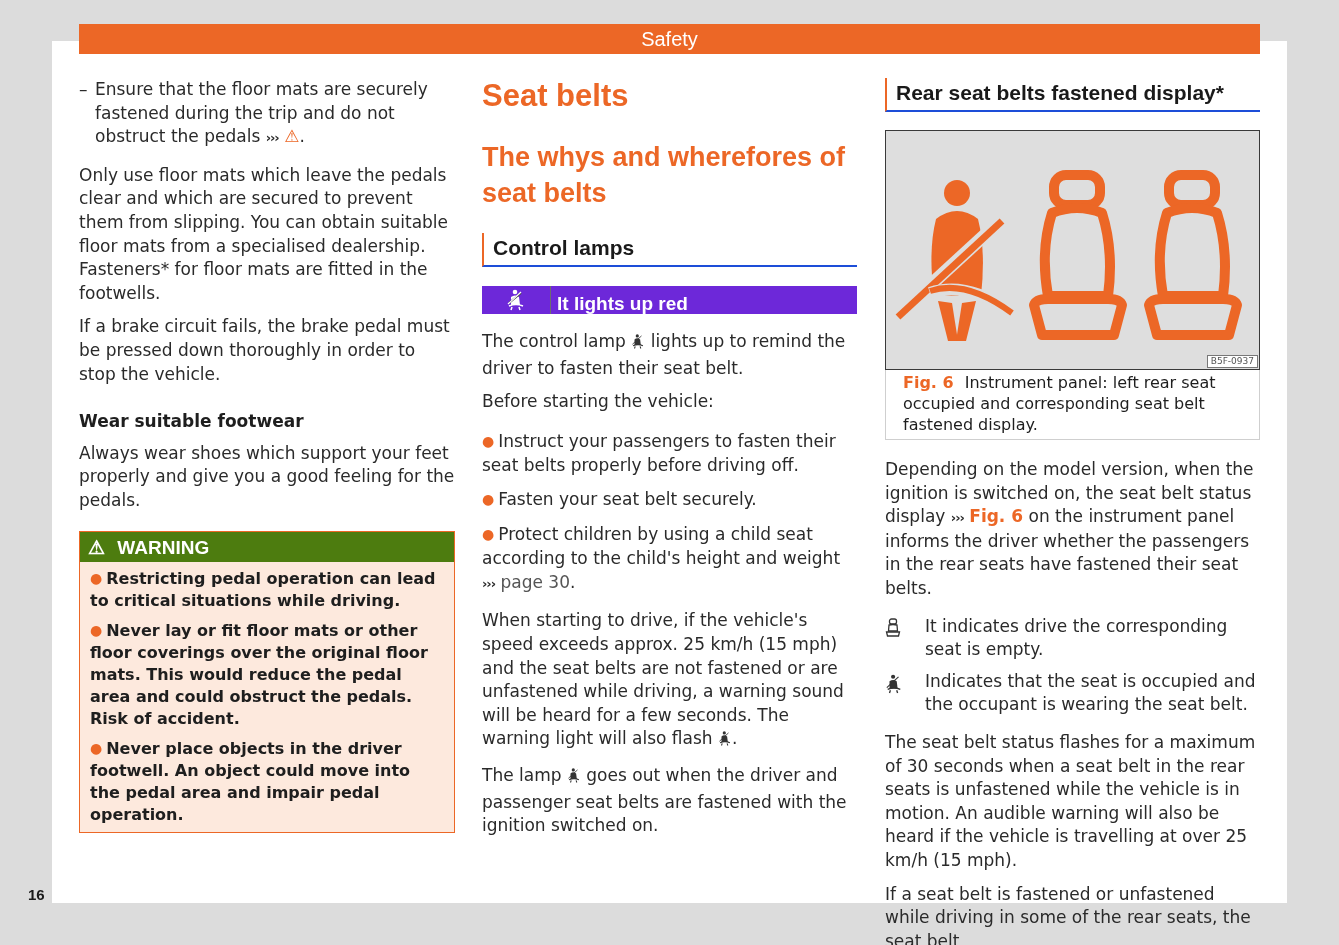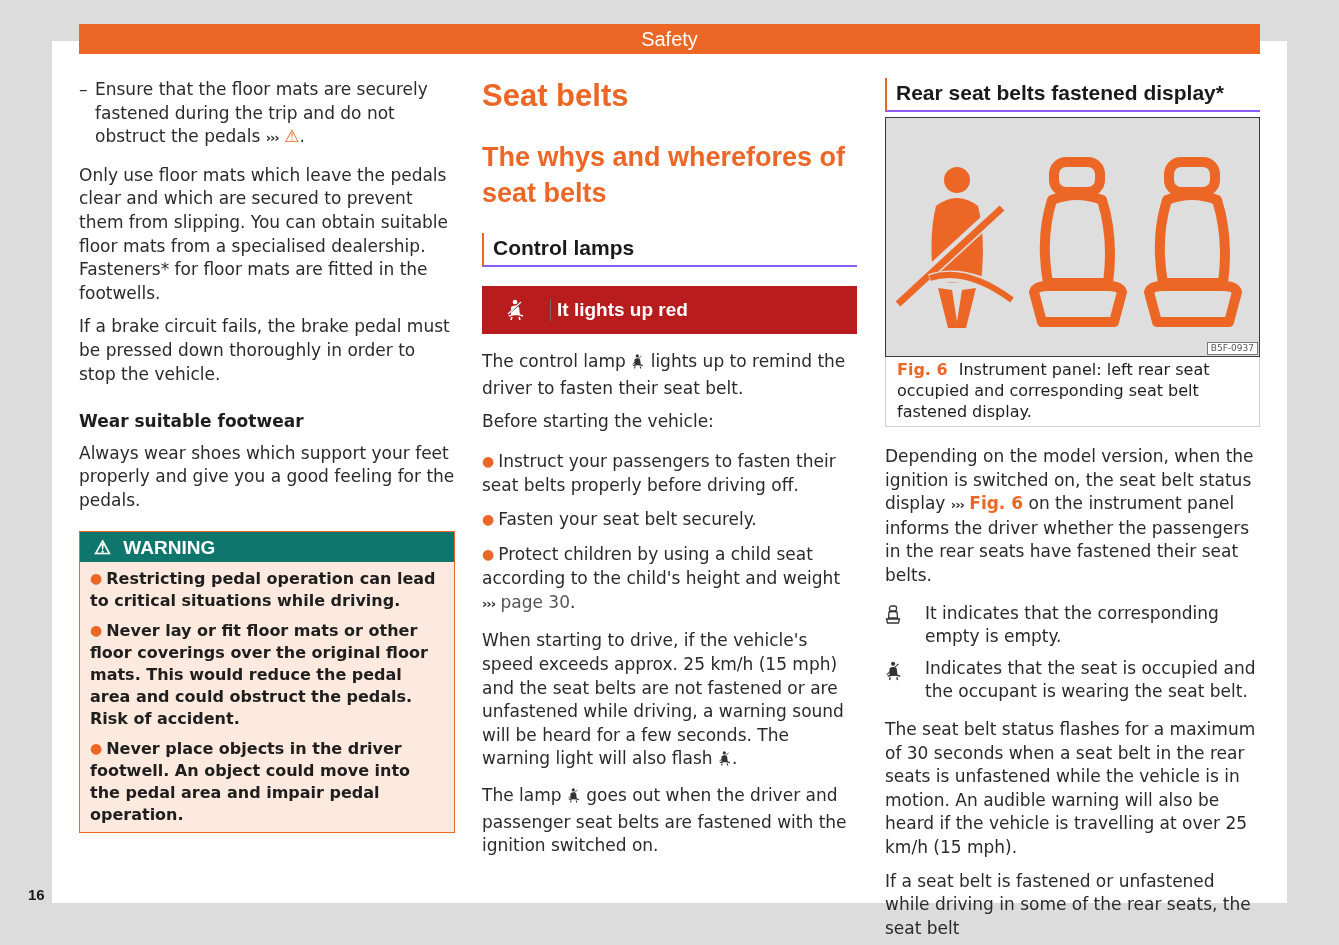--- a/index.html
+++ b/index.html
@@ -39,72 +39,72 @@
     .dash-item .dash { position: absolute; left: 0; top: 0; }
     .arrows { font-weight: bold; font-size: 13px; letter-spacing: -1px; color: #2a2a2a; }
     .warn-inline { color: #ec6726; font-size: 17px; }
     .subhead { font-weight: bold; font-size: 17px; margin: 24px 0 8px 0; color: #1e1e1e; }
     .warning-box {
       margin-top: 18px;
       border: 1.5px solid #ec6726;
       background: #fde9dd;
     }
     .warning-head {
-      background: #0f766e; color: #ffffff;
+      background: #4d7c0f; color: #ffffff;
       font-family: "Liberation Sans", sans-serif;
       font-weight: bold; font-size: 19px; height: 30px; line-height: 31px;
-      padding-left: 14px;
+      padding-left: 8px;
     }
     .warning-head .tri { font-size: 19px; margin-right: 7px; }
     .warning-body { padding: 6px 10px 6px 10px; font-weight: bold; font-size: 16px; line-height: 22px; color: #1e1e1e; }
     .warning-body p { margin: 0 0 8px 0; }
     .warning-body p:last-child { margin-bottom: 0; }
     .dot { color: #ec6726; font-size: 14px; margin-right: 4px; position: relative; top: -1px; }
     h1 {
       margin: 0; color: #ec6726; font-family: "Liberation Sans", sans-serif;
       font-size: 31px; font-weight: bold; line-height: 36px;
     }
     h2 {
       margin: 25px 0 0 0; color: #ec6726; font-family: "Liberation Sans", sans-serif;
       font-size: 27px; font-weight: bold; line-height: 36px;
     }
     .section-head {
-      border-left: 2px solid #ec6726; border-bottom: 2px solid #8b5cf6;
+      border-left: 2px solid #ec6726; border-bottom: 2px solid #1d4ed8;
       padding: 2px 0 4px 9px;
       font-family: "Liberation Sans", sans-serif;
       font-weight: bold; font-size: 21px; color: #1a1a1a;
       line-height: 26px;
     }
     .lamp-table { margin-top: 19px; }
     .lamp-row-dark {
-      display: flex; height: 48px; background: #b91c1c; color: #ffffff; align-items: center;
+      display: flex; height: 28px; background: #6d28d9; color: #ffffff;
     }
     .lamp-icon-cell {
       width: 68px; border-right: 1px solid #6d6c70;
       display: flex; align-items: center; justify-content: center;
     }
     .lamp-title {
       padding-left: 6px; line-height: 36px;
       font-family: "Liberation Sans", sans-serif; font-weight: bold; font-size: 19px;
     }
     .lamp-row-light {
       margin-top: 2px; background: #dedede; height: 32px; line-height: 32px;
       padding-left: 8px; font-size: 15px; color: #2a2a2a;
     }
     .figure {
-      margin-top: 5px; border: 1.5px solid #3a3a3a;
+      margin-top: 18px; border: 1.5px solid #3a3a3a;
       background: #dedede; height: 238px; position: relative;
     }
     .fig-code {
       position: absolute; right: 1px; bottom: 1px; background: #ffffff;
       border: 1px solid #777; font-size: 9px; line-height: 11px; padding: 0 3px; color: #555;
     }
     .fig-caption {
       border: 1.5px solid #cfcfcf; border-top: none;
-      padding: 2px 10px 4px 11px; font-size: 16px; line-height: 21px; color: #1e1e1e;
+      padding: 2px 10px 4px 17px; font-size: 16px; line-height: 21px; color: #1e1e1e;
     }
     .fig-label { color: #ec6726; font-weight: bold; margin-right: 6px; }
     .link-bold { color: #ec6726; font-weight: bold; }
     .link-gray { color: #555; font-weight: normal; }
     .legend-item { display: flex; margin-bottom: 8px; }
     .legend-icon { width: 40px; flex: none; padding-top: 3px; }
     .inline-icon { display: inline-block; vertical-align: -3px; }
   </style>
 </head>
 <body>
@@ -251,21 +251,21 @@
   </p>
 
   <div class="legend-item" style="margin-top:14px;">
     <div class="legend-icon">
       <svg width="16" height="20" viewBox="0 0 16 20">
           <rect x="4.5" y="1" width="7" height="5" rx="2" fill="none" stroke="#333" stroke-width="1.3"></rect>
           <path d="M4 7 Q8 6 12 7 L12.5 13 L3.5 13 Z" fill="none" stroke="#333" stroke-width="1.3"></path>
           <path d="M1.5 14 L14.5 14 L13.5 18 L2.5 18 Z" fill="none" stroke="#333" stroke-width="1.3"></path>
         </svg>
     </div>
-    <div>It indicates that the corresponding empty is empty.</div>
+    <div>It indicates drive the corresponding seat is empty.</div>
   </div>
   <div class="legend-item" style="margin-bottom:14px;">
     <div class="legend-icon">
       <svg width="18" height="22" viewBox="0 0 20 22">
           <circle cx="9" cy="3" r="2.3" fill="#333"></circle>
           <path d="M5 8 Q9 5 13 8 L14 16 L5 16 Z" fill="#333"></path>
           <path d="M2 15 L15 3" stroke="#333" stroke-width="1.2"></path>
           <path d="M3 17 Q10 14 17 17" stroke="#333" stroke-width="1.5" fill="none"></path>
           <path d="M6 18 L5 21 M13 18 L14 21" stroke="#333" stroke-width="1.5"></path>
         </svg>

